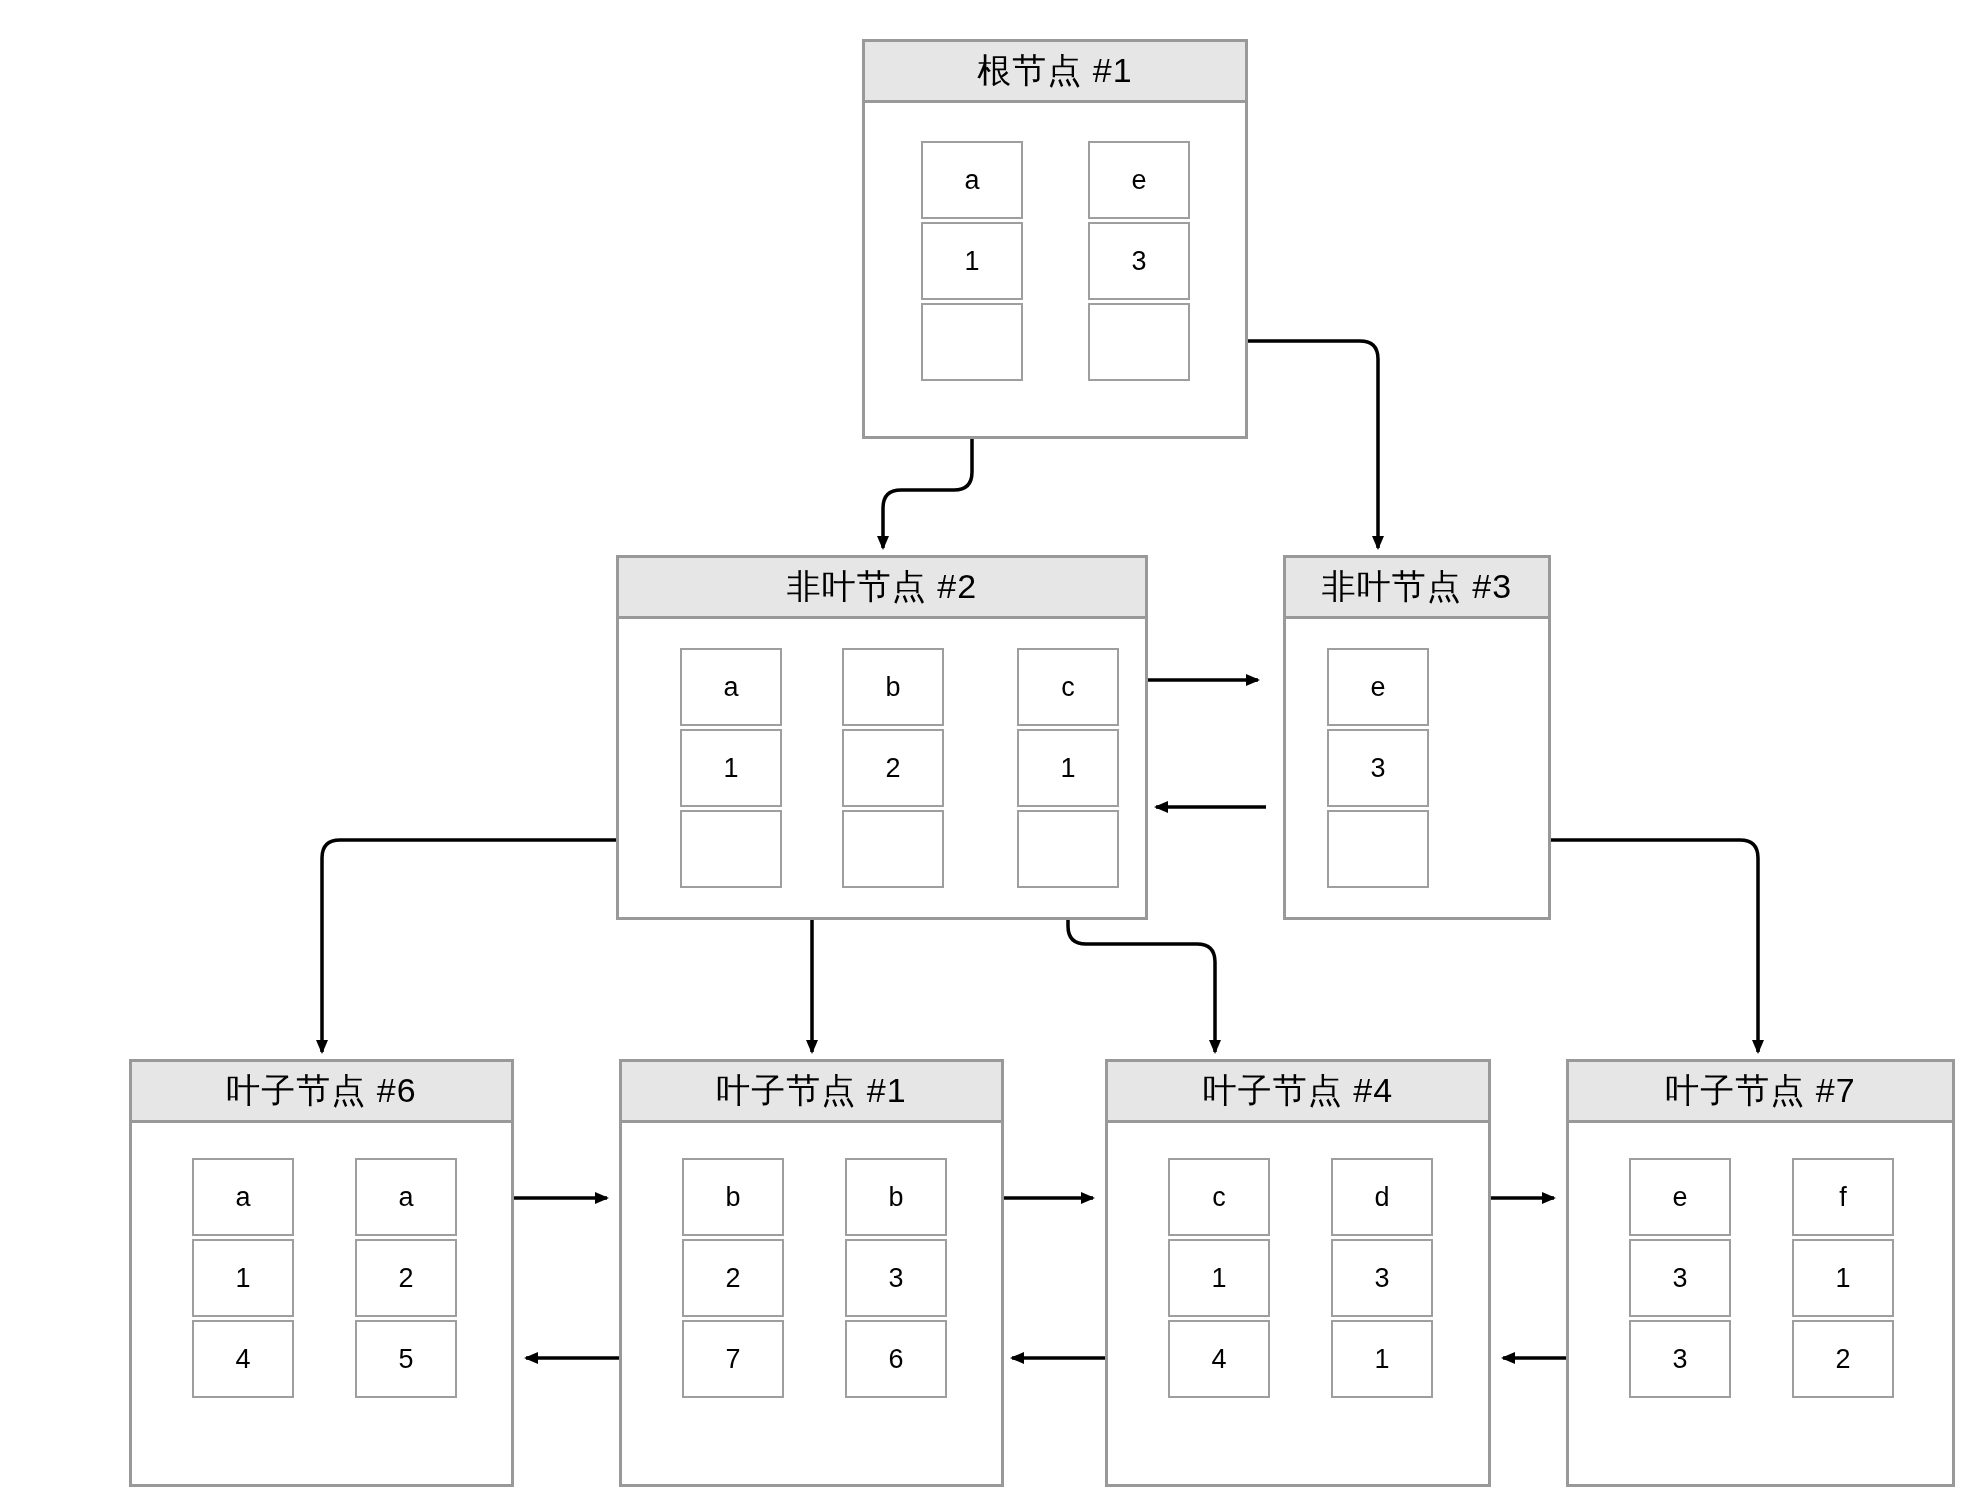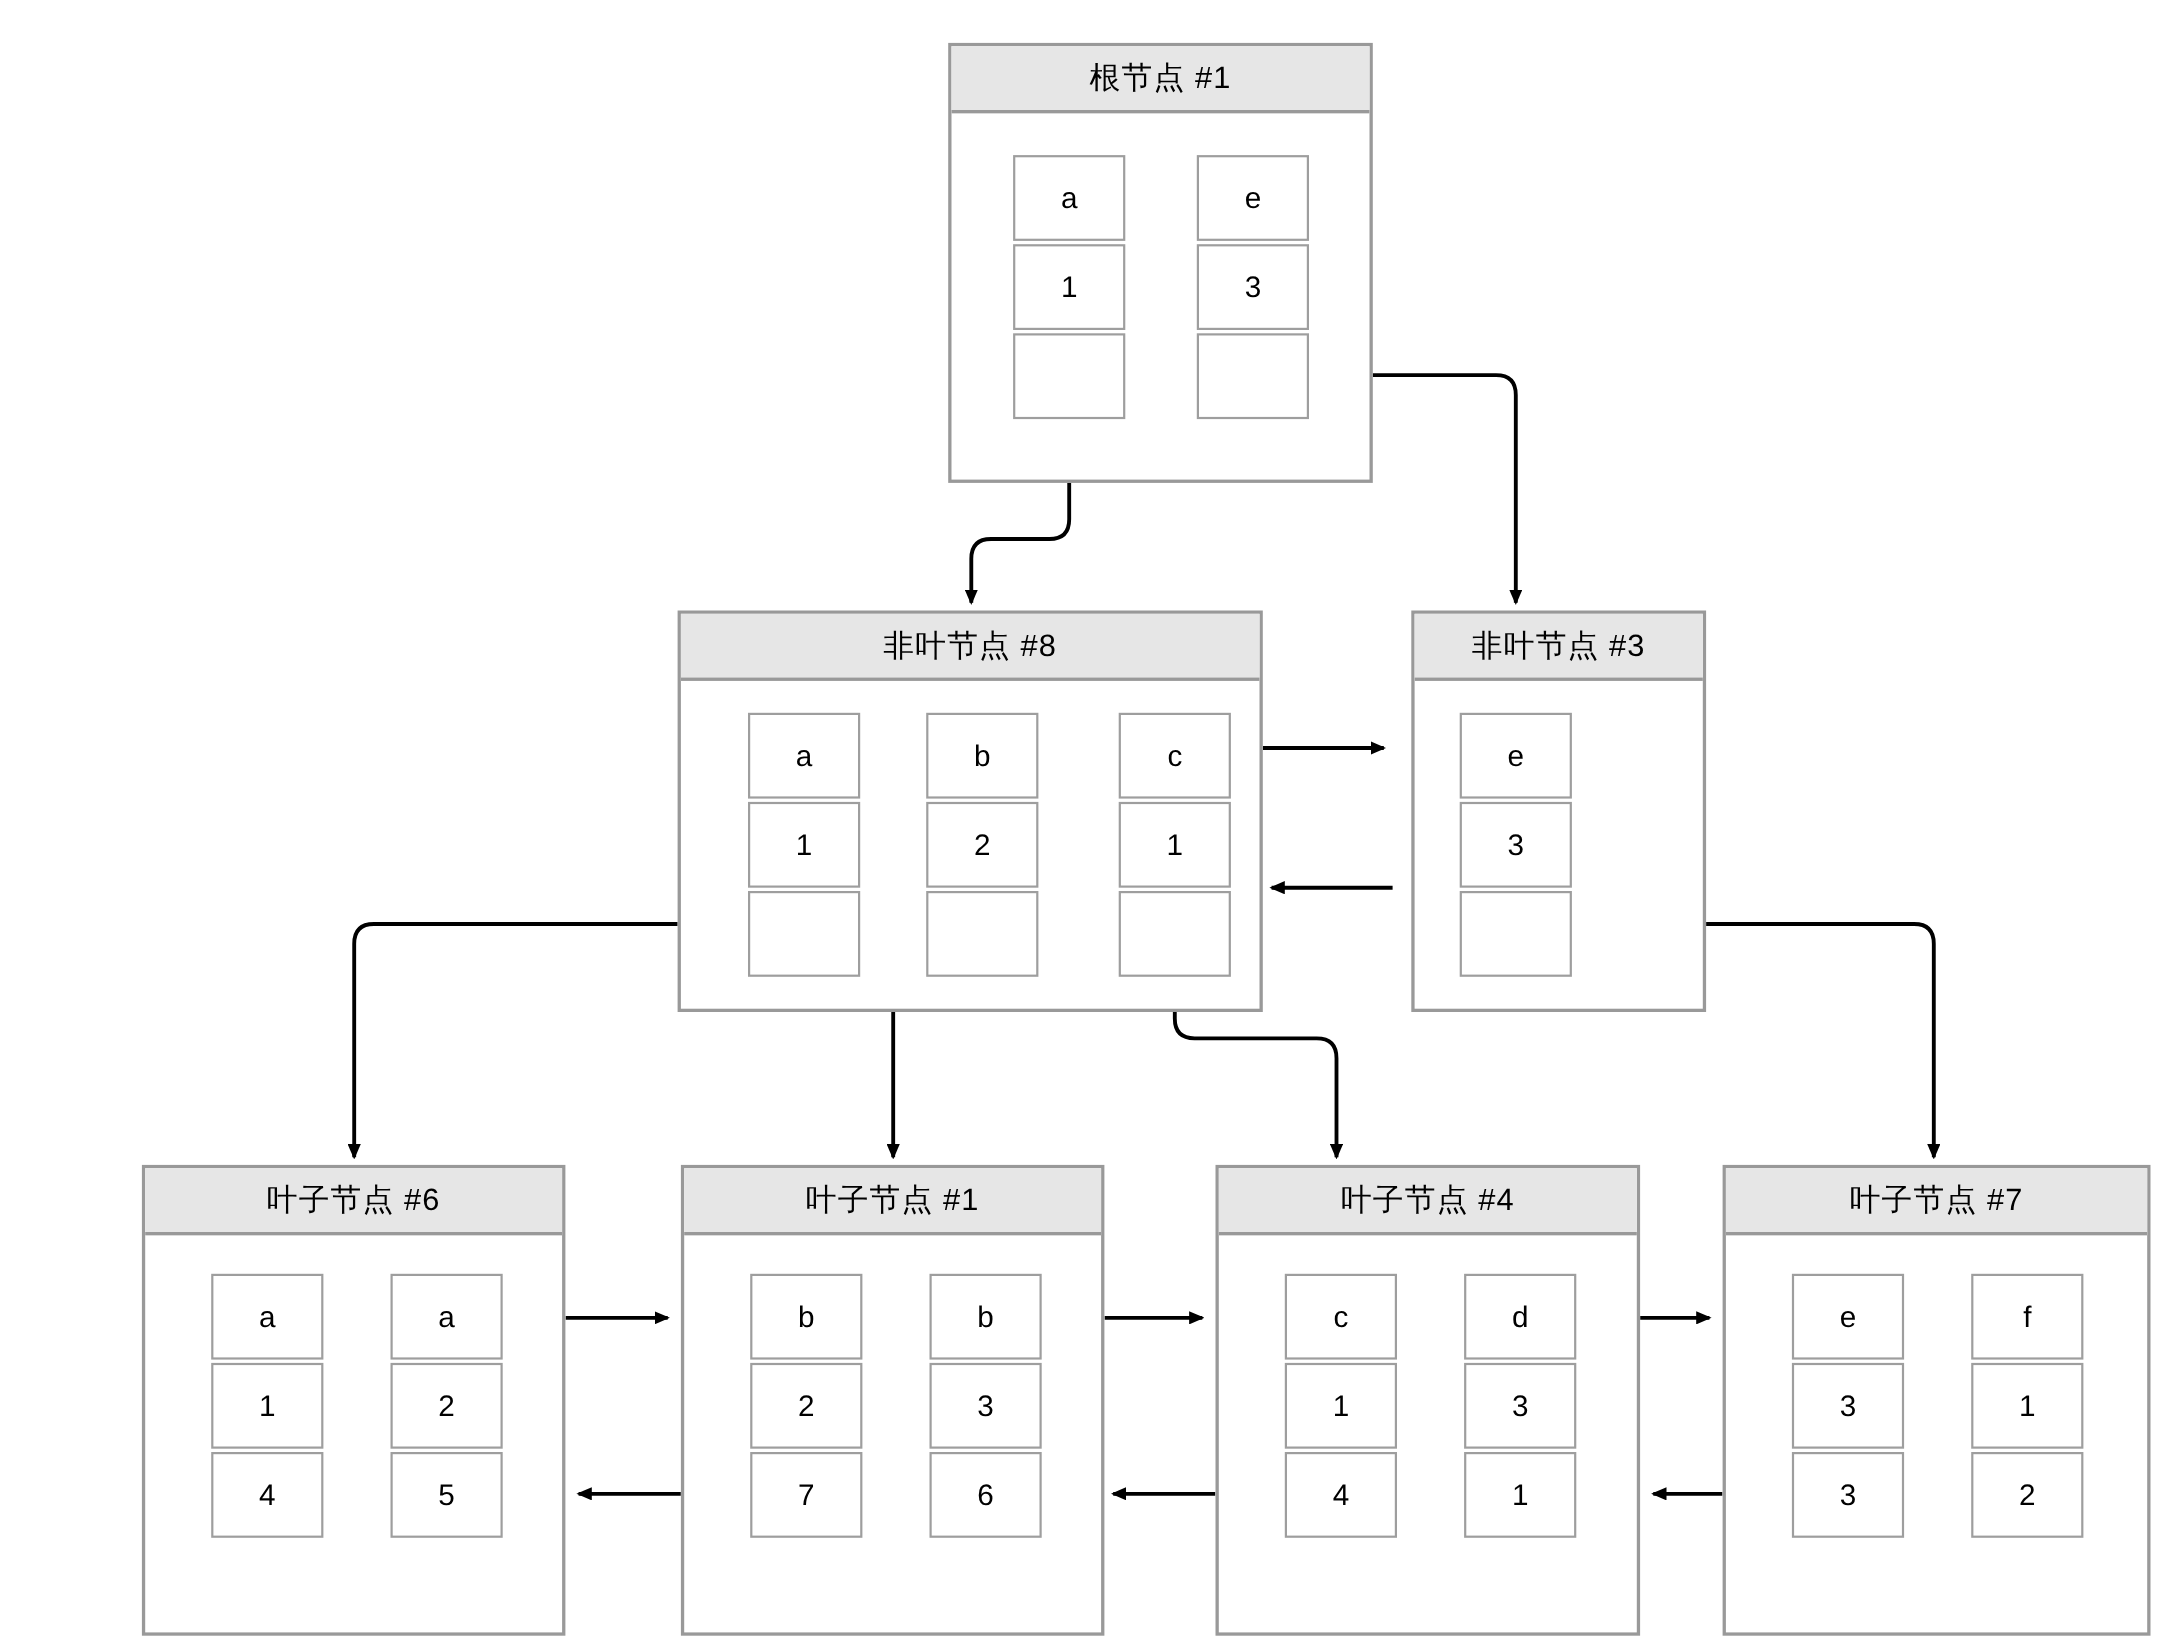--- a/index.html
+++ b/index.html
@@ -9,21 +9,21 @@
   }
   #edges{position:absolute;left:0;top:0;pointer-events:none;}
   .node{
     position:absolute;box-sizing:border-box;background:#ffffff;
     border:3px solid #999999;
   }
   .node-header{
     position:absolute;left:0;top:0;right:0;height:58px;
     background:#e6e6e6;border-bottom:3px solid #999999;
     display:flex;align-items:center;justify-content:center;
-    font-size:28px;letter-spacing:1px;
+    font-size:34px;letter-spacing:1px;
   }
   .cell{position:absolute;display:flex;flex-direction:column;gap:3px;}
   .cell-row{
     box-sizing:border-box;width:102px;height:78px;
     border:2px solid #9e9e9e;background:#ffffff;
     display:flex;align-items:center;justify-content:center;
     font-size:27px;
   }
   .edge{stroke:#000000;stroke-width:3.5;fill:none;stroke-linejoin:round;}
 </style>
@@ -75,21 +75,21 @@
     <div class="cell-row">1</div>
     <div class="cell-row"></div>
   </div>
   <div class="cell" style="left:1088px;top:141px">
     <div class="cell-row">e</div>
     <div class="cell-row">3</div>
     <div class="cell-row"></div>
   </div>
 
   <div class="node" style="left:616px;top:555px;width:532px;height:365px">
-    <div class="node-header">非叶节点 #8</div>
+    <div class="node-header">非叶节点 #2</div>
   </div>
   <div class="cell" style="left:680px;top:648px">
     <div class="cell-row">a</div>
     <div class="cell-row">1</div>
     <div class="cell-row"></div>
   </div>
   <div class="cell" style="left:842px;top:648px">
     <div class="cell-row">b</div>
     <div class="cell-row">2</div>
     <div class="cell-row"></div>

